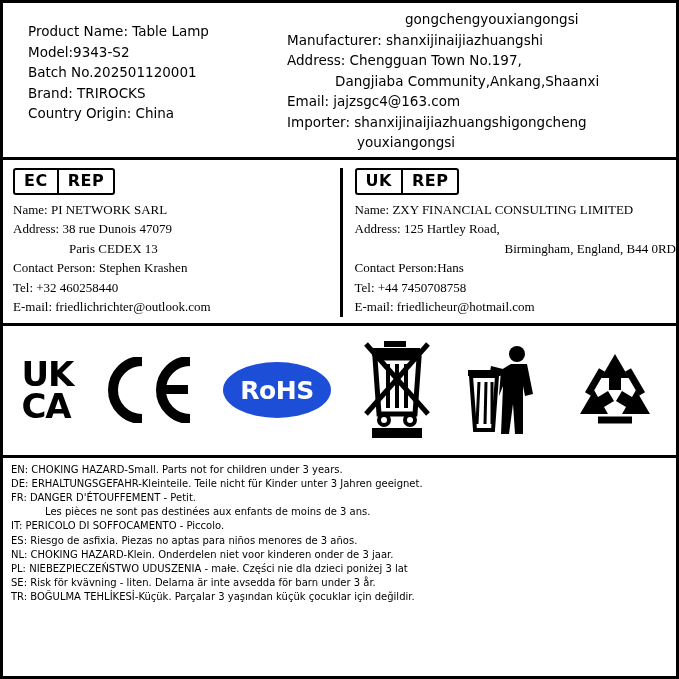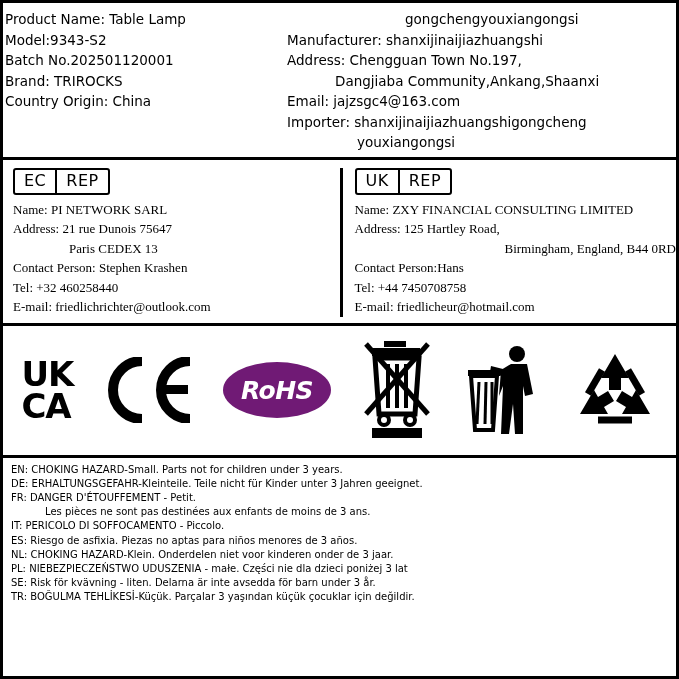--- a/index.html
+++ b/index.html
@@ -22,21 +22,21 @@
   
   .info {
     display: flex;
     padding: 6px 0 4px 0;
     border-bottom: 3px solid #000;
   }
   .info-col {
     font-size: 13.5px;
     line-height: 1.52;
   }
-  .info-left { width: 282px; padding-left: 2px; }
+  .info-left { width: 282px; padding-left: 25px; margin-top: 12px; }
   .info-right { flex: 1; padding-left: 2px; }
   .info-row { white-space: pre-wrap; }
   .indent-1 { padding-left: 118px; }
   .indent-2 { padding-left: 48px; }
   .indent-3 { padding-left: 70px; }
 
   
   .reps {
     display: flex;
     border-bottom: 3px solid #000;
@@ -52,21 +52,21 @@
   .rep-badge {
     display: inline-flex;
     border: 2.5px solid #000;
     border-radius: 3px;
     margin-bottom: 5px;
     height: 27px;
     align-items: stretch;
   }
   .rep-badge span {
     display: flex; align-items: center; justify-content: center;
-    font-weight: normal;
+    font-weight: bold;
     font-size: 16px;
     letter-spacing: 0.5px;
     padding: 0 9px;
   }
   .rep-badge .sep { border-left: 2.5px solid #000; }
   .rep-line { white-space: pre-wrap; font-family: Liberation Serif, serif; }
   .rep-indent { padding-left: 56px; }
   .rep-indent2 { padding-left: 62px; text-align: right; }
 
   
@@ -80,29 +80,28 @@
   }
   .sym { display: flex; align-items: center; justify-content: center; }
   .ukca {
     font-weight: bold;
     font-size: 34px;
     line-height: 0.95;
     letter-spacing: -1px;
     text-align: left;
   }
   .rohs-ellipse {
-    background: #701a75;
+    background: #1d4ed8;
     color: #fff;
     border-radius: 50%;
     width: 108px; height: 56px;
     display: flex; align-items: center; justify-content: center;
     font-weight: bold;
     font-size: 25px;
     letter-spacing: -0.5px;
-    font-style: italic;
   }
 
   
   .warnings {
     flex: 1;
     padding: 5px 0 0 8px;
     font-size: 10px;
     line-height: 1.42;
   }
   .warn-line { white-space: pre-wrap; }
@@ -133,21 +132,21 @@
   </div>
 
   <div class="reps">
 
     <div class="rep left">
       <div class="rep-badge">
         <span>EC</span>
         <span class="sep">REP</span>
       </div>
       <div class="rep-line">Name: PI NETWORK SARL</div>
-      <div class="rep-line">Address: 21 rue Dunois 75647</div>
+      <div class="rep-line">Address: 38 rue Dunois 47079</div>
       <div class="rep-line rep-indent">Paris CEDEX 13</div>
       <div class="rep-line">Contact Person: Stephen Krashen</div>
       <div class="rep-line">Tel: +32 460258440</div>
       <div class="rep-line">E-mail: friedlichrichter@outlook.com</div>
     </div>
 
     <div class="rep right">
       <div class="rep-badge">
         <span>UK</span>
         <span class="sep">REP</span>

